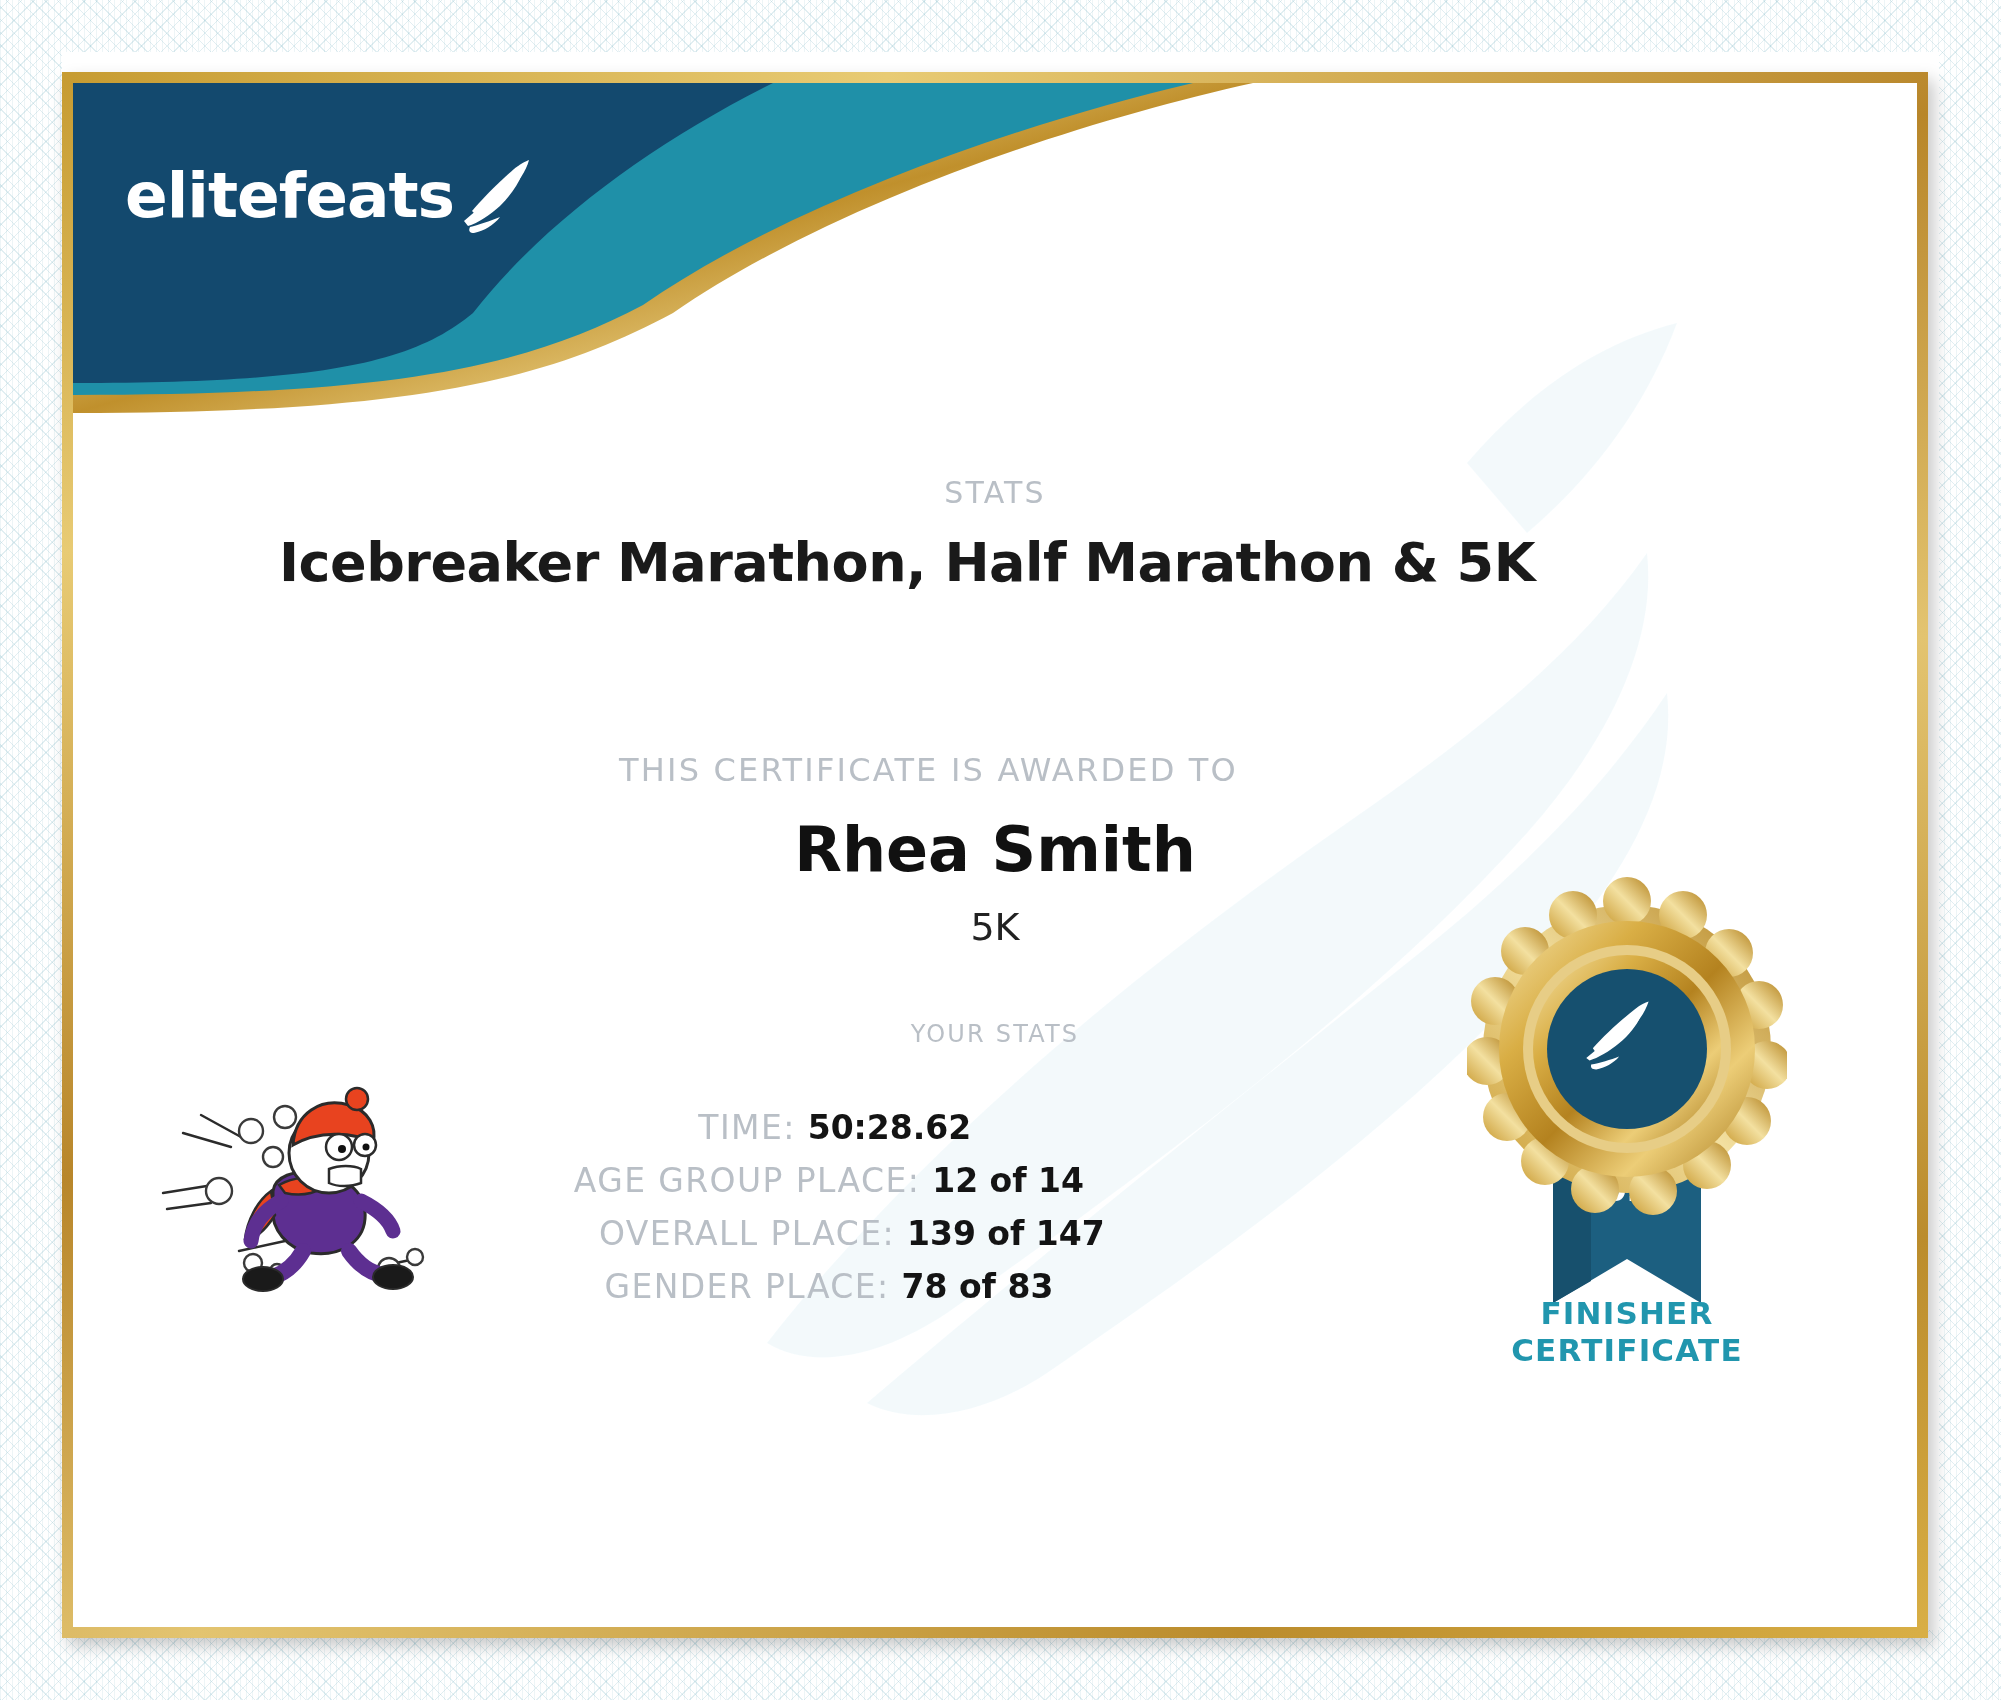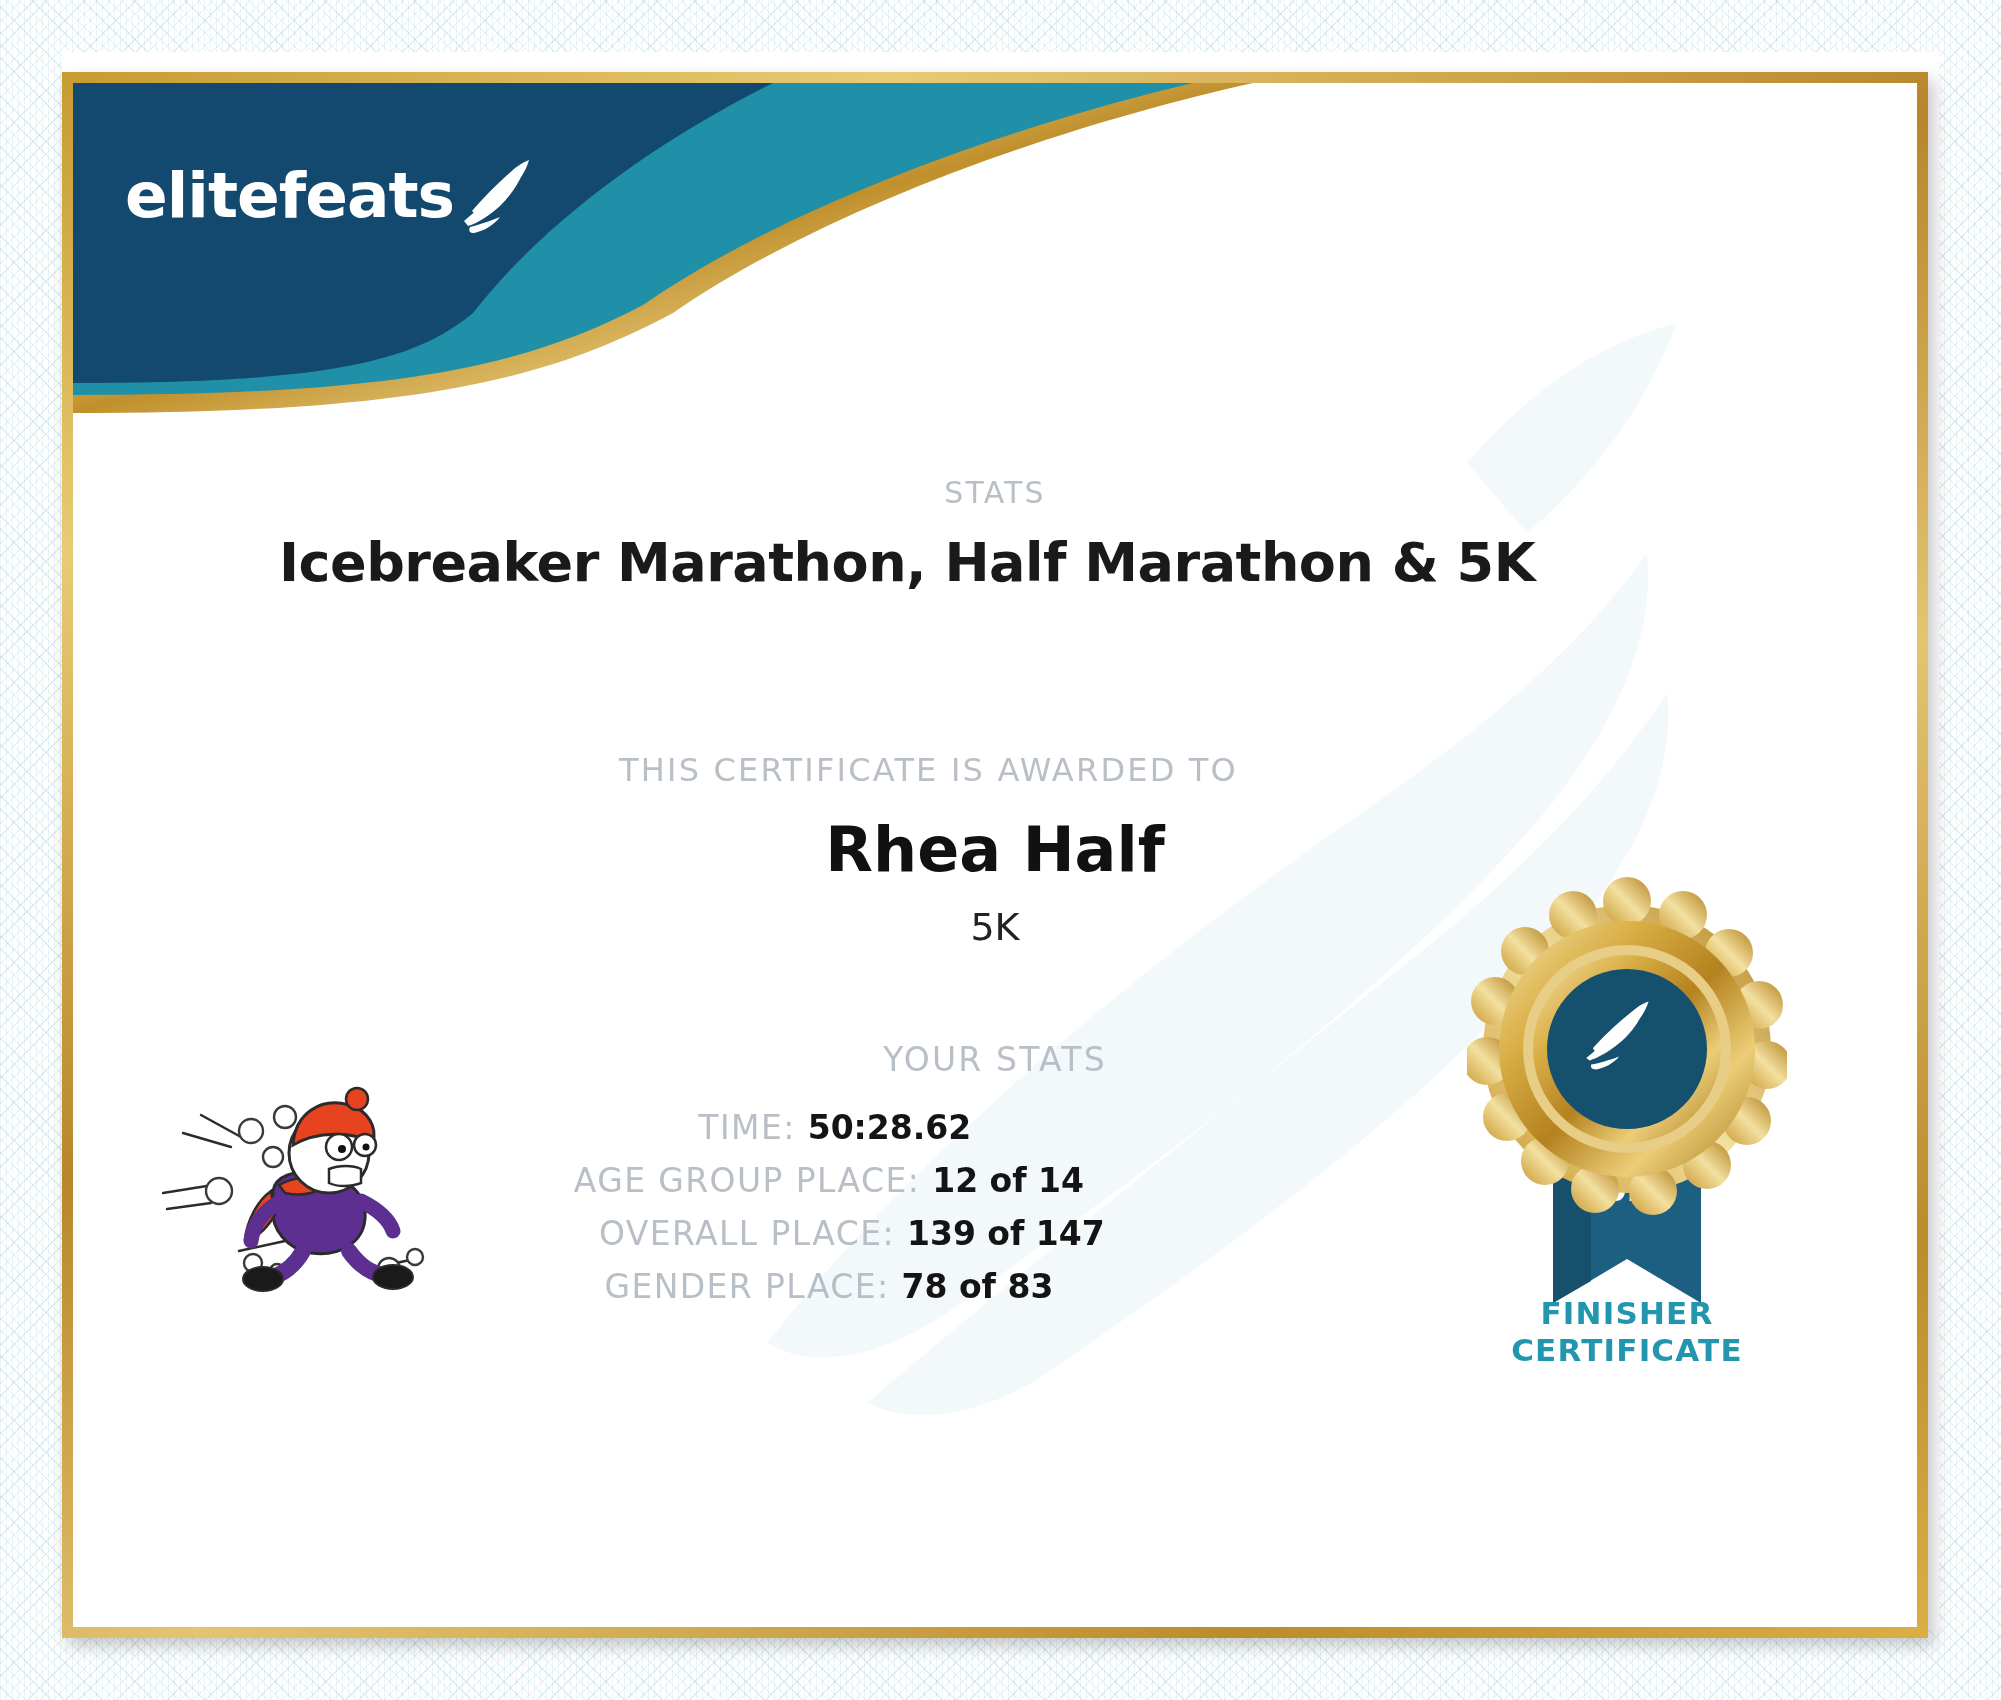--- a/index.html
+++ b/index.html
@@ -143,22 +143,21 @@
     width: 1844px;
     text-align: center;
     font-size: 38px;
     color: #222222;
     font-weight: 400;
   }
   #stats-label {
     position: absolute;
     left: 0; top: 937px;
     width: 1844px;
-    font-size: 33px;
-    margin-top: 20px;
+    font-size: 24px;
   }
 
   #stats-table {
     position: absolute;
     left: 380px;
     top: 1025px;
     width: 800px;
   }
   .stat-row {
     display: flex;
@@ -259,21 +258,21 @@
           <path d="M4 66 C16 56, 32 42, 46 30 C52 25, 58 21, 62 19 C58 30, 50 41, 40 51 C30 60, 18 68, 8 71 Z"></path>
           <path d="M10 72 C18 70, 30 66, 40 62 C34 70, 24 76, 14 78 C10 78, 8 76, 10 72 Z"></path>
         </g>
       </svg>
     </div>
 
     <div id="event-label" class="label">STATS</div>
     <div id="event-name">Icebreaker Marathon, Half Marathon &amp; 5K</div>
 
     <div id="awarded-label" class="label">THIS CERTIFICATE IS AWARDED TO</div>
-    <div id="recipient-name">Rhea Half</div>
+    <div id="recipient-name">Rhea Smith</div>
     <div id="recipient-distance">5K</div>
 
     <div id="stats-label" class="label">YOUR STATS</div>
 
     <div id="stats-table">
       <div class="stat-row">
         <span class="stat-key">TIME:</span>
         <span class="stat-val">50:28.62</span>
       </div>
       <div class="stat-row">

